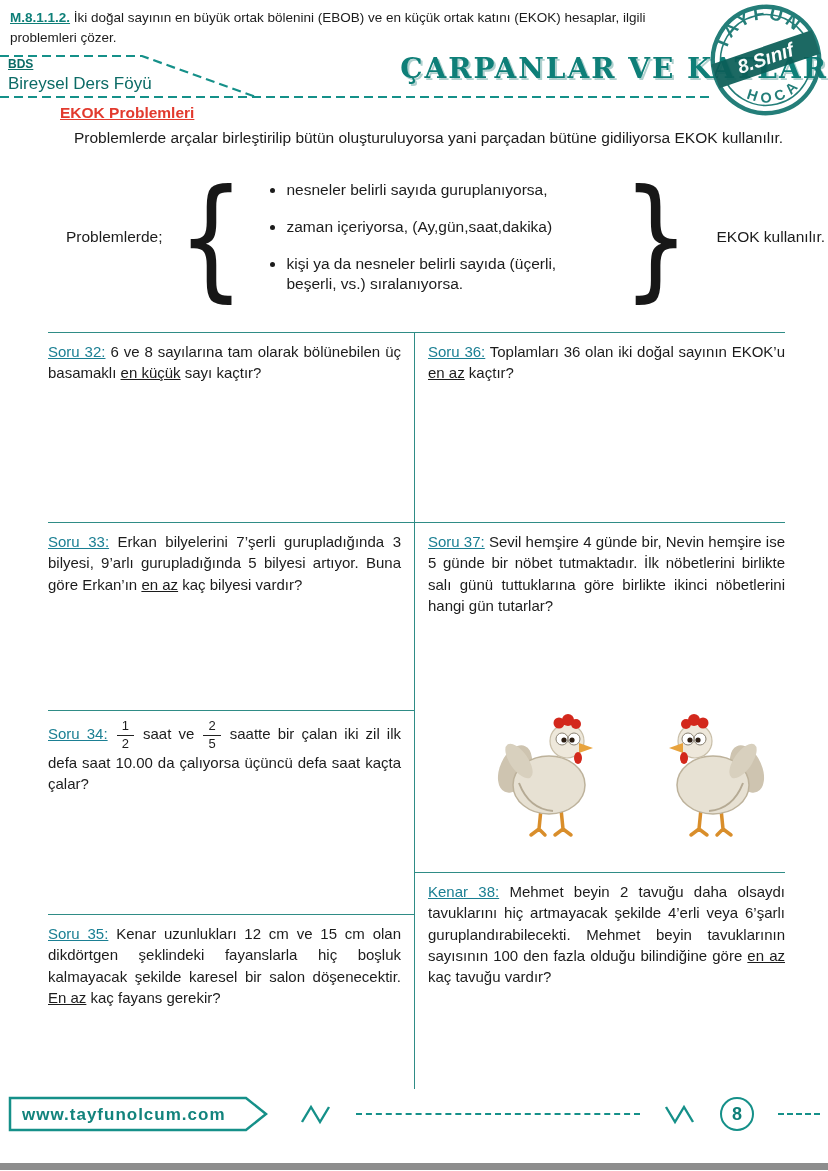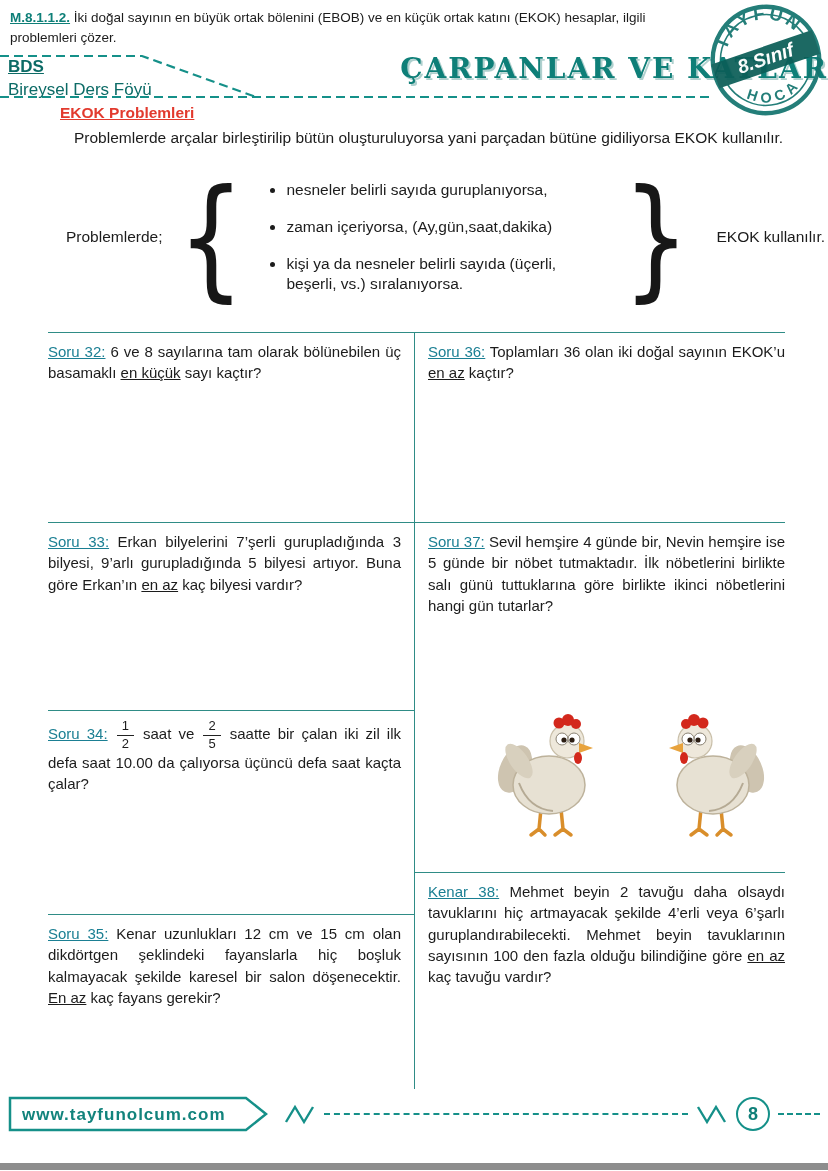--- a/index.html
+++ b/index.html
@@ -7,21 +7,21 @@
   body { font-family:"Liberation Sans", sans-serif; color:#1c1c1c; }
   .page { position:relative; width:828px; height:1171px; background:#fff; overflow:hidden; margin:0 auto; }
 
   
   .meta { position:absolute; top:8px; left:10px; width:660px; font-size:13.5px; line-height:1.5; }
   .meta-code { color:#0e7f78; font-weight:bold; text-decoration:underline; }
 
   
   .header-dash { position:absolute; top:0; left:0; }
   .bds { position:absolute; top:57px; left:8px; color:#0c6b66; }
-  .bds .b1 { font-weight:bold; text-decoration:underline; font-size:17px; }
+  .bds .b1 { font-weight:bold; text-decoration:underline; font-size:12px; }
   .bds .b2 { font-size:17px; margin-top:3px; }
   .title { position:absolute; top:52px; left:0; width:100%; padding-left:60px; text-align:right;
            font-family:"DejaVu Serif", serif; font-size:28px; font-weight:bold; color:#0e7f78;
            letter-spacing:2px; text-shadow:2px 2px 0 rgba(110,170,165,.55); }
   .stamp { position:absolute; top:2px; right:4px; width:116px; height:116px; transform:rotate(-14deg); opacity:.93; }
 
   
   .ekok-head { position:absolute; top:104px; left:60px; font-size:15.5px; font-weight:bold;
                color:#e23a2e; text-decoration:underline; }
   .intro { position:absolute; top:127px; left:48px; width:738px; font-size:15.5px; line-height:1.45;
@@ -47,21 +47,21 @@
   .u { text-decoration:underline; }
 
   .frac { display:inline-block; vertical-align:middle; text-align:center; font-size:13px; line-height:1.15; margin:0 2px; }
   .frac .num { display:block; border-bottom:1.2px solid #222; padding:0 5px 1px; }
   .frac .den { display:block; padding-top:1px; }
 
   .chickens { display:block; margin:95px 4px 0 auto; }
 
   
   .footer { position:absolute; top:1092px; left:0; width:828px; height:44px; display:flex;
-            align-items:center; padding:0 8px; gap:8px; }
+            align-items:center; padding:0 8px; gap:24px; }
   .dash { border-top:2.5px dashed #159089; height:0; }
   .dash.grow { flex:1; }
   .dash.small { width:42px; }
   .page-circle { width:34px; height:34px; border:2.5px solid #159089; border-radius:50%;
                  color:#0e7f78; font-weight:bold; font-size:18px; display:flex; align-items:center;
                  justify-content:center; flex:none; background:#fff; }
   .page-edge { position:absolute; bottom:1px; left:0; width:100%; height:7px; background:#8d8d8d; }
 </style>
 </head>
 <body>

